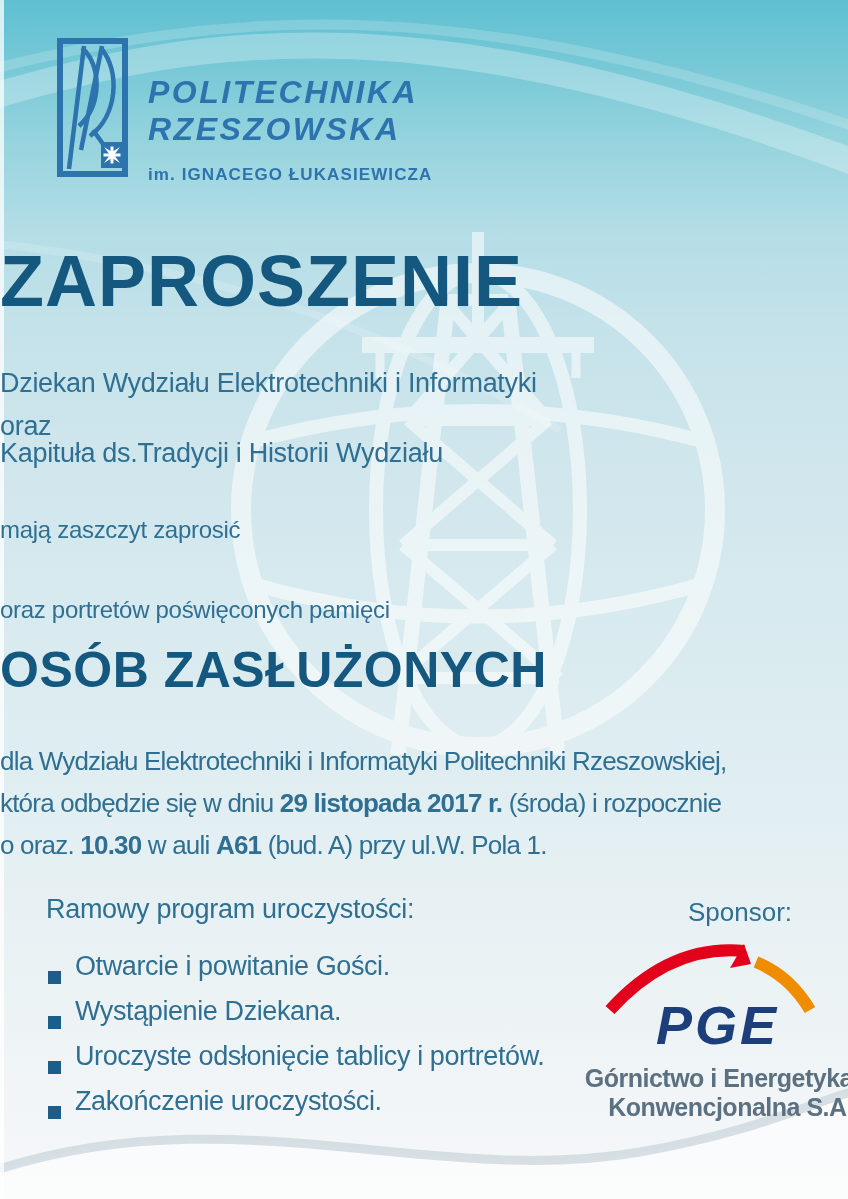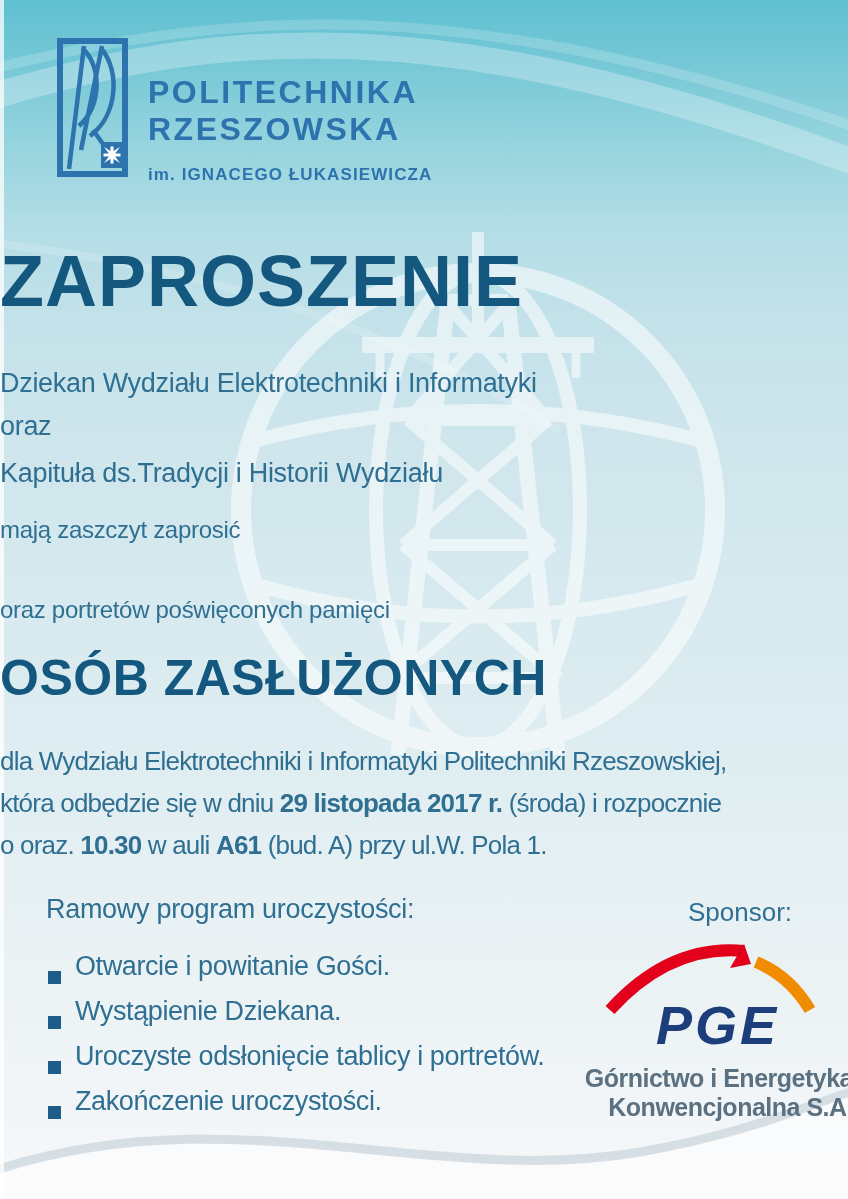--- a/index.html
+++ b/index.html
@@ -14,35 +14,35 @@
   svg{display:block}
   .abs{position:absolute}
 
   
   .deco{position:absolute;left:0;top:0;width:848px;height:1199px;pointer-events:none}
 
   
   .logo-mark{left:57px;top:38px}
   .logo-text{left:148px;top:74px;color:#2d73ae}
   .logo-line1,.logo-line2{
-    font-size:32px;font-weight:bold;letter-spacing:2.5px;line-height:37px;white-space:nowrap;
+    font-size:32px;font-weight:bold;letter-spacing:2.5px;line-height:37px;white-space:nowrap;font-style:italic;
   }
   .logo-line3{
     font-size:17px;font-weight:bold;letter-spacing:1.1px;margin-top:17px;white-space:nowrap;
   }
 
   
   .center-line{position:absolute;left:0;width:848px;white-space:nowrap}
   .title{
     top:240px;font-size:72px;font-weight:bold;color:#15587f;letter-spacing:1px;
   }
   .hosts{top:362px;font-size:27px;color:#2f6f92;line-height:43px;letter-spacing:-0.3px}
   .intro{top:508px;font-size:24px;color:#2f6f92;line-height:40px;letter-spacing:-0.3px}
   .honorees{
-    top:641px;font-size:50px;font-weight:bold;color:#15587f;letter-spacing:0.5px;margin-top:8px;
+    top:641px;font-size:50px;font-weight:bold;color:#15587f;letter-spacing:0.5px;
   }
   .details{top:737px;font-size:26px;color:#2f6f92;line-height:42px;letter-spacing:-0.8px}
   .details b{font-weight:bold}
 
   
   .program{position:absolute;left:46px;top:894px;color:#2f6f92}
   .program-heading{font-size:27px;letter-spacing:-0.3px;margin:0 0 14px 0;white-space:nowrap}
   .program-item{display:flex;align-items:flex-end;height:45px;white-space:nowrap}
   .bullet{
     width:13px;height:13px;background:#1c5e89;margin:12px 14px 0 2px;flex:0 0 auto;
@@ -125,21 +125,21 @@
   <div class="abs logo-text">
     <div class="logo-line1">POLITECHNIKA</div>
     <div class="logo-line2">RZESZOWSKA</div>
     <div class="logo-line3">im. IGNACEGO ŁUKASIEWICZA</div>
   </div>
 
   <div class="center-line title">ZAPROSZENIE</div>
 
   <div class="center-line hosts" style="top:362px">Dziekan Wydziału Elektrotechniki i Informatyki</div>
   <div class="center-line hosts" style="top:405px">oraz</div>
-  <div class="center-line hosts" style="top:452px">Kapituła ds.Tradycji i Historii Wydziału</div>
+  <div class="center-line hosts" style="top:432px">Kapituła ds.Tradycji i Historii Wydziału</div>
 
   <div class="center-line intro" style="top:510px">mają zaszczyt zaprosić</div>
   <div class="center-line intro" style="top:590px">oraz portretów poświęconych pamięci</div>
 
   <div class="center-line honorees">OSÓB ZASŁUŻONYCH</div>
 
   <div class="center-line details" style="top:740px">dla Wydziału Elektrotechniki i Informatyki Politechniki Rzeszowskiej,</div>
   <div class="center-line details" style="top:782px"><span>która odbędzie się w dniu </span><b>29 listopada 2017 r.</b><span> (środa) i rozpocznie</span></div>
   <div class="center-line details" style="top:824px"><span>o oraz. </span><b>10.30</b><span> w auli </span><b>A61</b><span> (bud. A) przy ul.W. Pola 1.</span></div>
 

